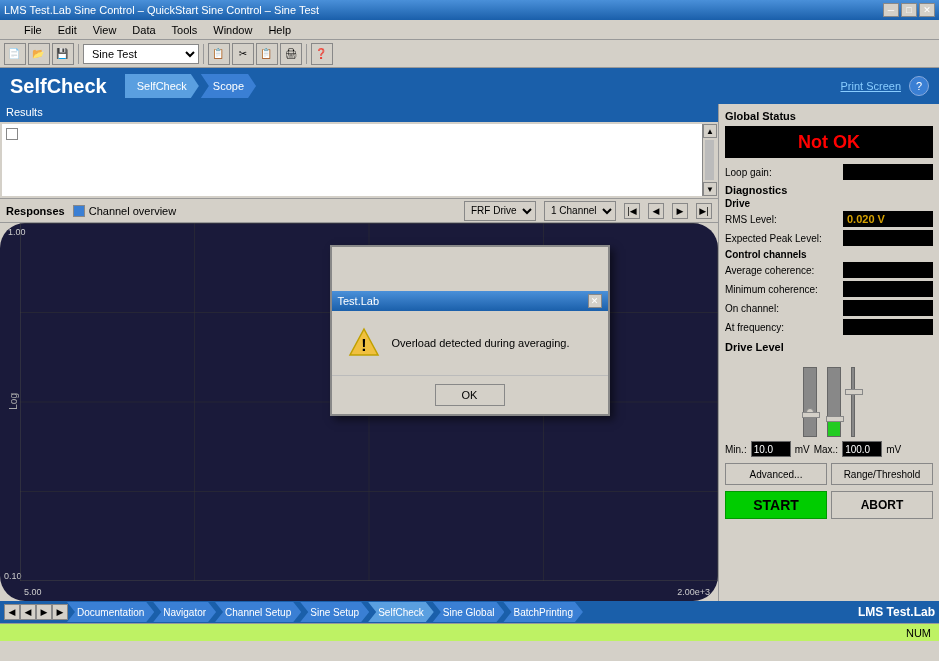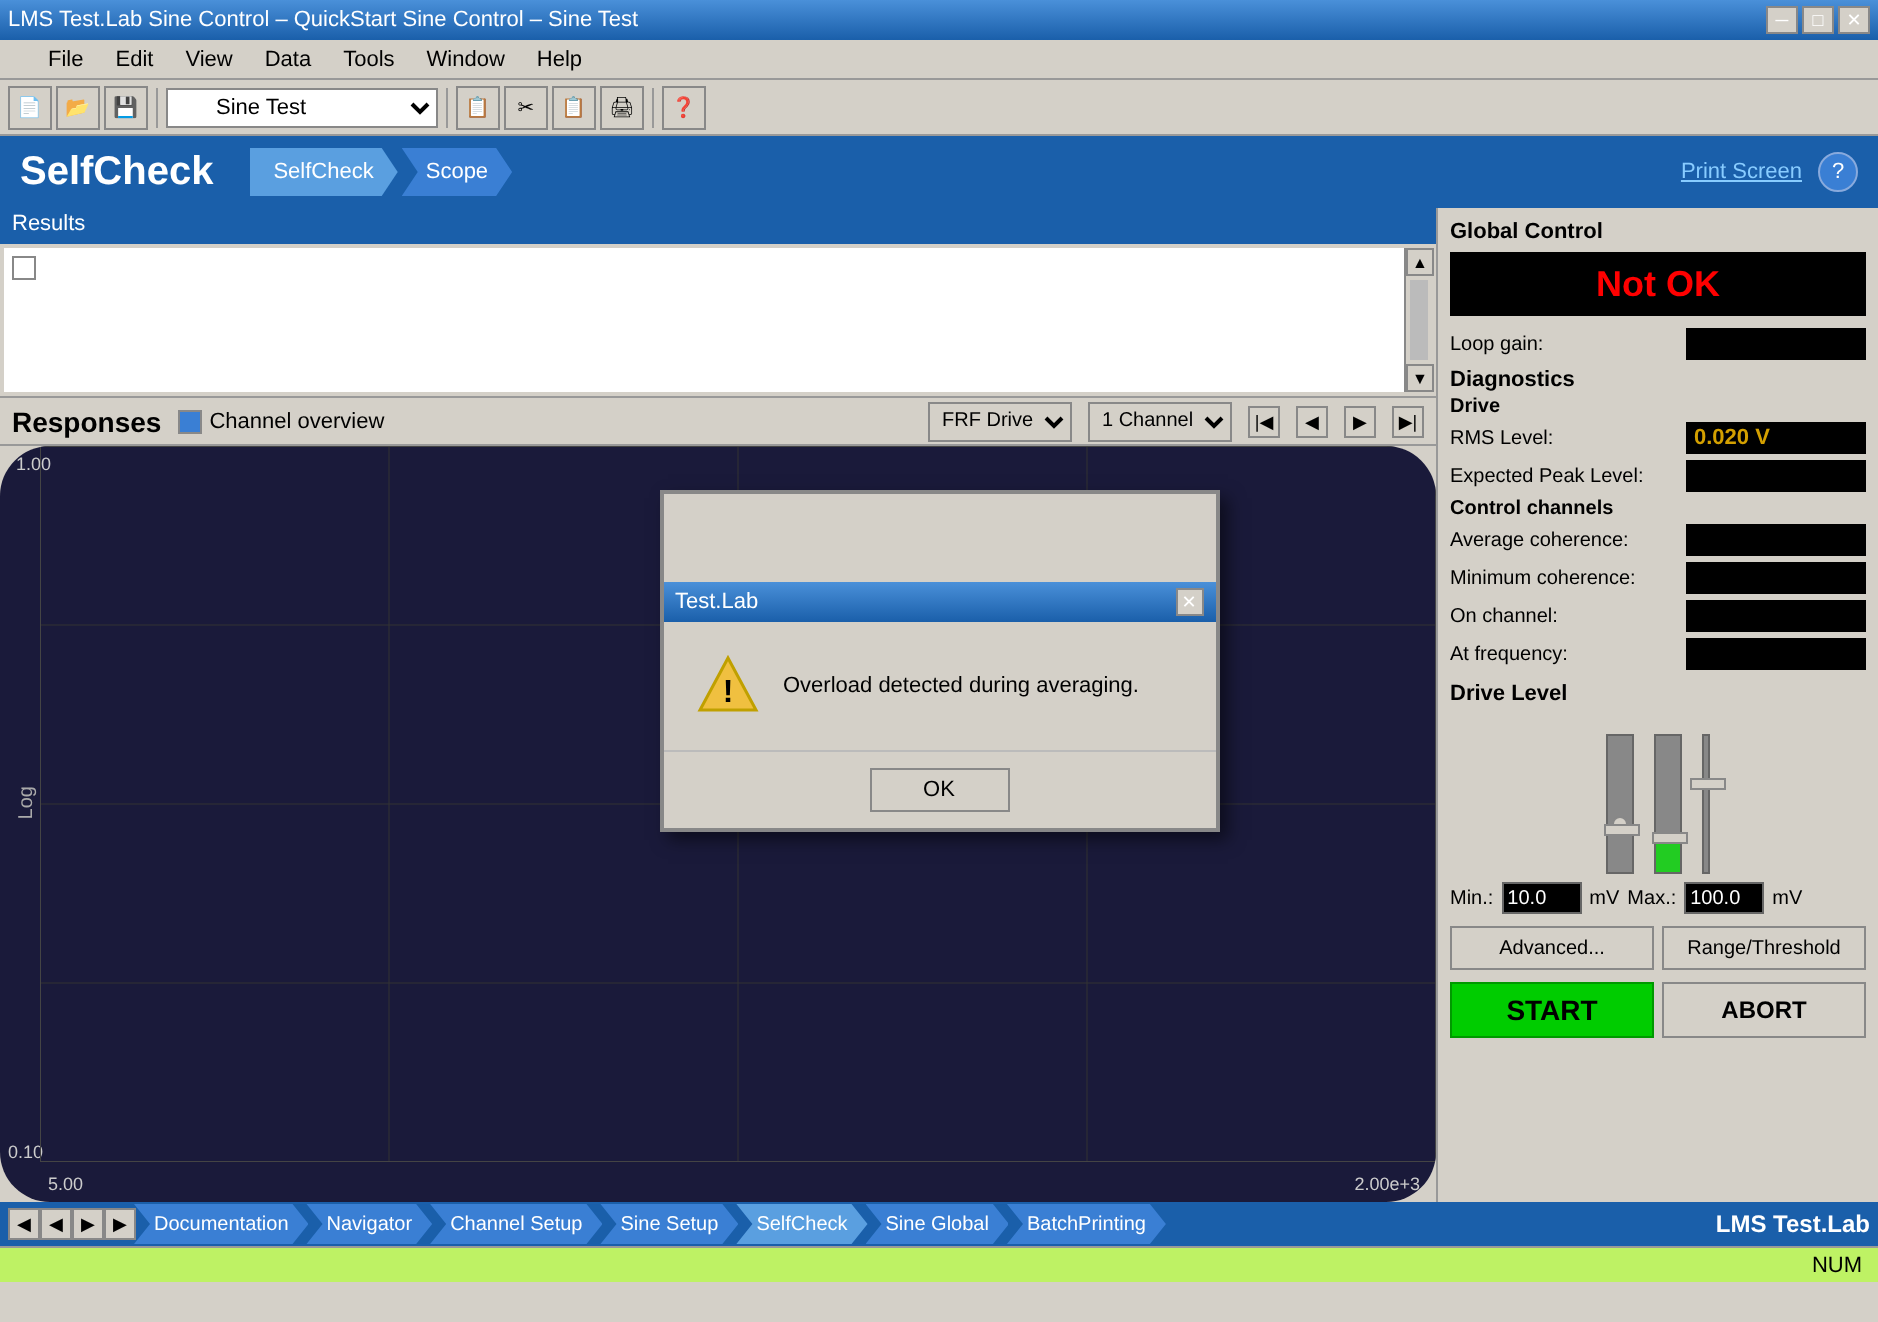--- a/index.html
+++ b/index.html
@@ -55,22 +55,22 @@
       display: flex; align-items: center; justify-content: center;
       cursor: pointer;
       font-size: 10px;
     }
     .toolbar-separator { width: 1px; height: 20px; background: #999; margin: 0 2px; }
     .toolbar-dropdown {
       height: 20px;
       background: white;
       border: 1px solid #888;
       font-size: 11px;
-      padding: 0 20px;
-      width: 136px;
+      padding: 0 4px;
+      width: 116px;
     }
 
     
     .selfcheck-header {
       background: #1a5faa;
       height: 36px;
       display: flex;
       align-items: center;
       padding: 0 10px;
       justify-content: space-between;
@@ -156,21 +156,21 @@
     
     .responses-bar {
       background: #d4d0c8;
       height: 24px;
       display: flex;
       align-items: center;
       padding: 0 6px;
       border-bottom: 1px solid #999;
       gap: 8px;
     }
-    .responses-label { font-size: 14px; font-weight: bold; }
+    .responses-label { font-size: 11px; font-weight: bold; }
     .channel-overview { display: flex; align-items: center; gap: 4px; font-size: 11px; }
     .channel-checkbox { width: 12px; height: 12px; border: 1px solid #888; background: #3a7fd4; }
     .resp-dropdown {
       height: 20px;
       background: #d4d0c8;
       border: 1px solid #888;
       font-size: 10px;
       padding: 0 2px;
     }
     .nav-btn {
@@ -594,21 +594,21 @@
         <line x1="25%" y1="0" x2="25%" y2="100%" stroke="#333" stroke-width="0.5"></line>
         <line x1="50%" y1="0" x2="50%" y2="100%" stroke="#333" stroke-width="0.5"></line>
         <line x1="75%" y1="0" x2="75%" y2="100%" stroke="#333" stroke-width="0.5"></line>
         <rect x="0" y="0" width="100%" height="100%" fill="none" stroke="#444" stroke-width="1"></rect>
       </svg>
     </div>
   </div>
 
   <div class="right-panel">
 
-    <div class="global-status-title">Global Control</div>
+    <div class="global-status-title">Global Status</div>
     <div class="status-box">
       <span class="status-text-notok">Not OK</span>
     </div>
     <div class="field-row">
       <span class="field-label">Loop gain:</span>
       <div class="field-value-box"></div>
     </div>
 
     <div class="section-title">Diagnostics</div>
     <div class="sub-section-title">Drive</div>

